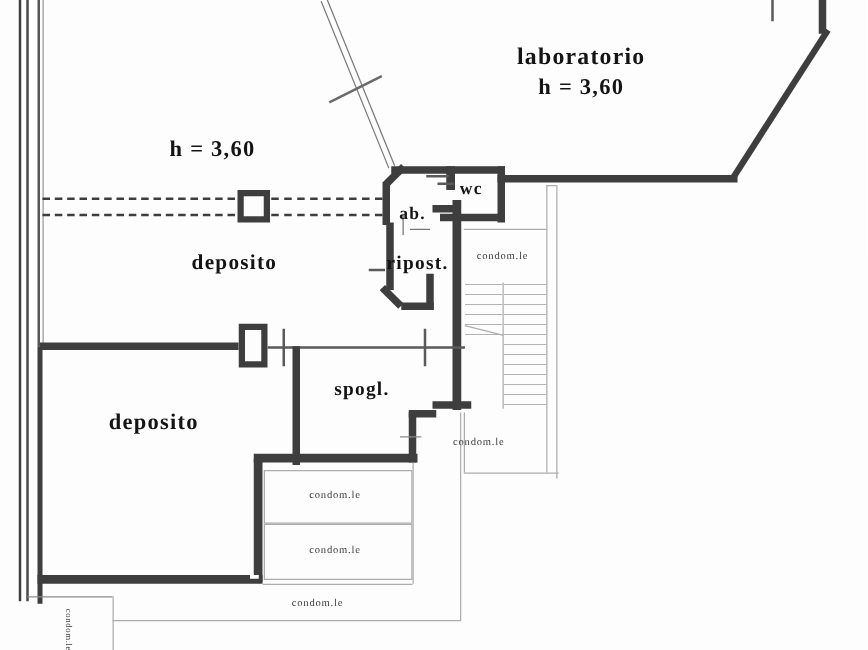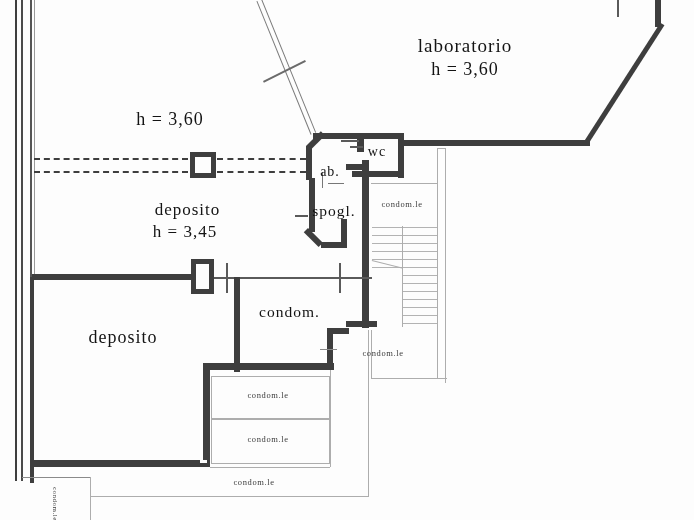--- a/index.html
+++ b/index.html
@@ -12,21 +12,21 @@
   .w{position:absolute;background:#3e3e3e;}
   
   .t{position:absolute;background:#5a5a5a;}
   
   .l{position:absolute;background:#adadad;}
   .lbox{position:absolute;border:1px solid #adadad;background:transparent;}
   .dash{position:absolute;height:0;border-top:2px dashed #3e3e3e;}
   .pillar{position:absolute;border:5px solid #3e3e3e;background:#fdfdfd;}
   .rot{transform-origin:0 0;}
   
-  .lbl{position:absolute;color:#141414;font-weight:normal;text-align:center;
+  .lbl{position:absolute;color:#141414;font-weight:bold;text-align:center;
        letter-spacing:1px;white-space:nowrap;}
   .cond{position:absolute;color:#3c3c3c;font-size:8.5px;letter-spacing:.6px;
         text-align:center;white-space:nowrap;}
   .condv{position:absolute;color:#3c3c3c;font-size:7px;letter-spacing:.5px;
          writing-mode:vertical-rl;height:33px;overflow:hidden;white-space:nowrap;}
   .treads{position:absolute;background:repeating-linear-gradient(180deg,
       #b3b3b3 0,#b3b3b3 1px,transparent 1px,transparent 8px);}
 </style>
 </head>
 <body>
@@ -109,24 +109,23 @@
   <div class="l" style="left:368px;top:330px;width:1px;height:167px;"></div>
   <div class="l" style="left:330px;top:370px;width:1px;height:97px;"></div>
   <div class="l" style="left:210px;top:467px;width:120px;height:1px;"></div>
   <div class="l" style="left:90px;top:496px;width:278px;height:1px;"></div>
   <div class="l" style="left:90px;top:477px;width:1px;height:43px;"></div>
 
   <div class="lbl" style="left:385px;top:35px;width:160px;font-size:19px;">laboratorio</div>
   <div class="lbl" style="left:395px;top:59px;width:140px;font-size:18px;">h = 3,60</div>
   <div class="lbl" style="left:105px;top:109px;width:130px;font-size:18px;">h = 3,60</div>
   <div class="lbl" style="left:125px;top:200px;width:125px;font-size:17px;">deposito</div>
-  <div class="lbl" style="left:125px;top:222px;width:120px;font-size:17px;">h = 3,45</div>
   <div class="lbl" style="left:58px;top:327px;width:130px;font-size:18px;">deposito</div>
-  <div class="lbl" style="left:252px;top:303px;width:75px;font-size:15.5px;">condom.</div>
-  <div class="lbl" style="left:298px;top:202px;width:72px;font-size:15.5px;">spogl.</div>
+  <div class="lbl" style="left:252px;top:303px;width:75px;font-size:15.5px;">spogl.</div>
+  <div class="lbl" style="left:298px;top:202px;width:72px;font-size:15.5px;">ripost.</div>
   <div class="lbl" style="left:315px;top:164px;width:30px;font-size:14px;">ab.</div>
   <div class="lbl" style="left:363px;top:144px;width:28px;font-size:14px;">wc</div>
 
   <div class="cond" style="left:370px;top:199px;width:64px;">condom.le</div>
   <div class="cond" style="left:351px;top:348px;width:64px;">condom.le</div>
   <div class="cond" style="left:236px;top:390px;width:64px;">condom.le</div>
   <div class="cond" style="left:236px;top:434px;width:64px;">condom.le</div>
   <div class="cond" style="left:221px;top:477px;width:66px;">condom.le</div>
   <div class="condv" style="left:51px;top:487px;">condom.le</div>
 

